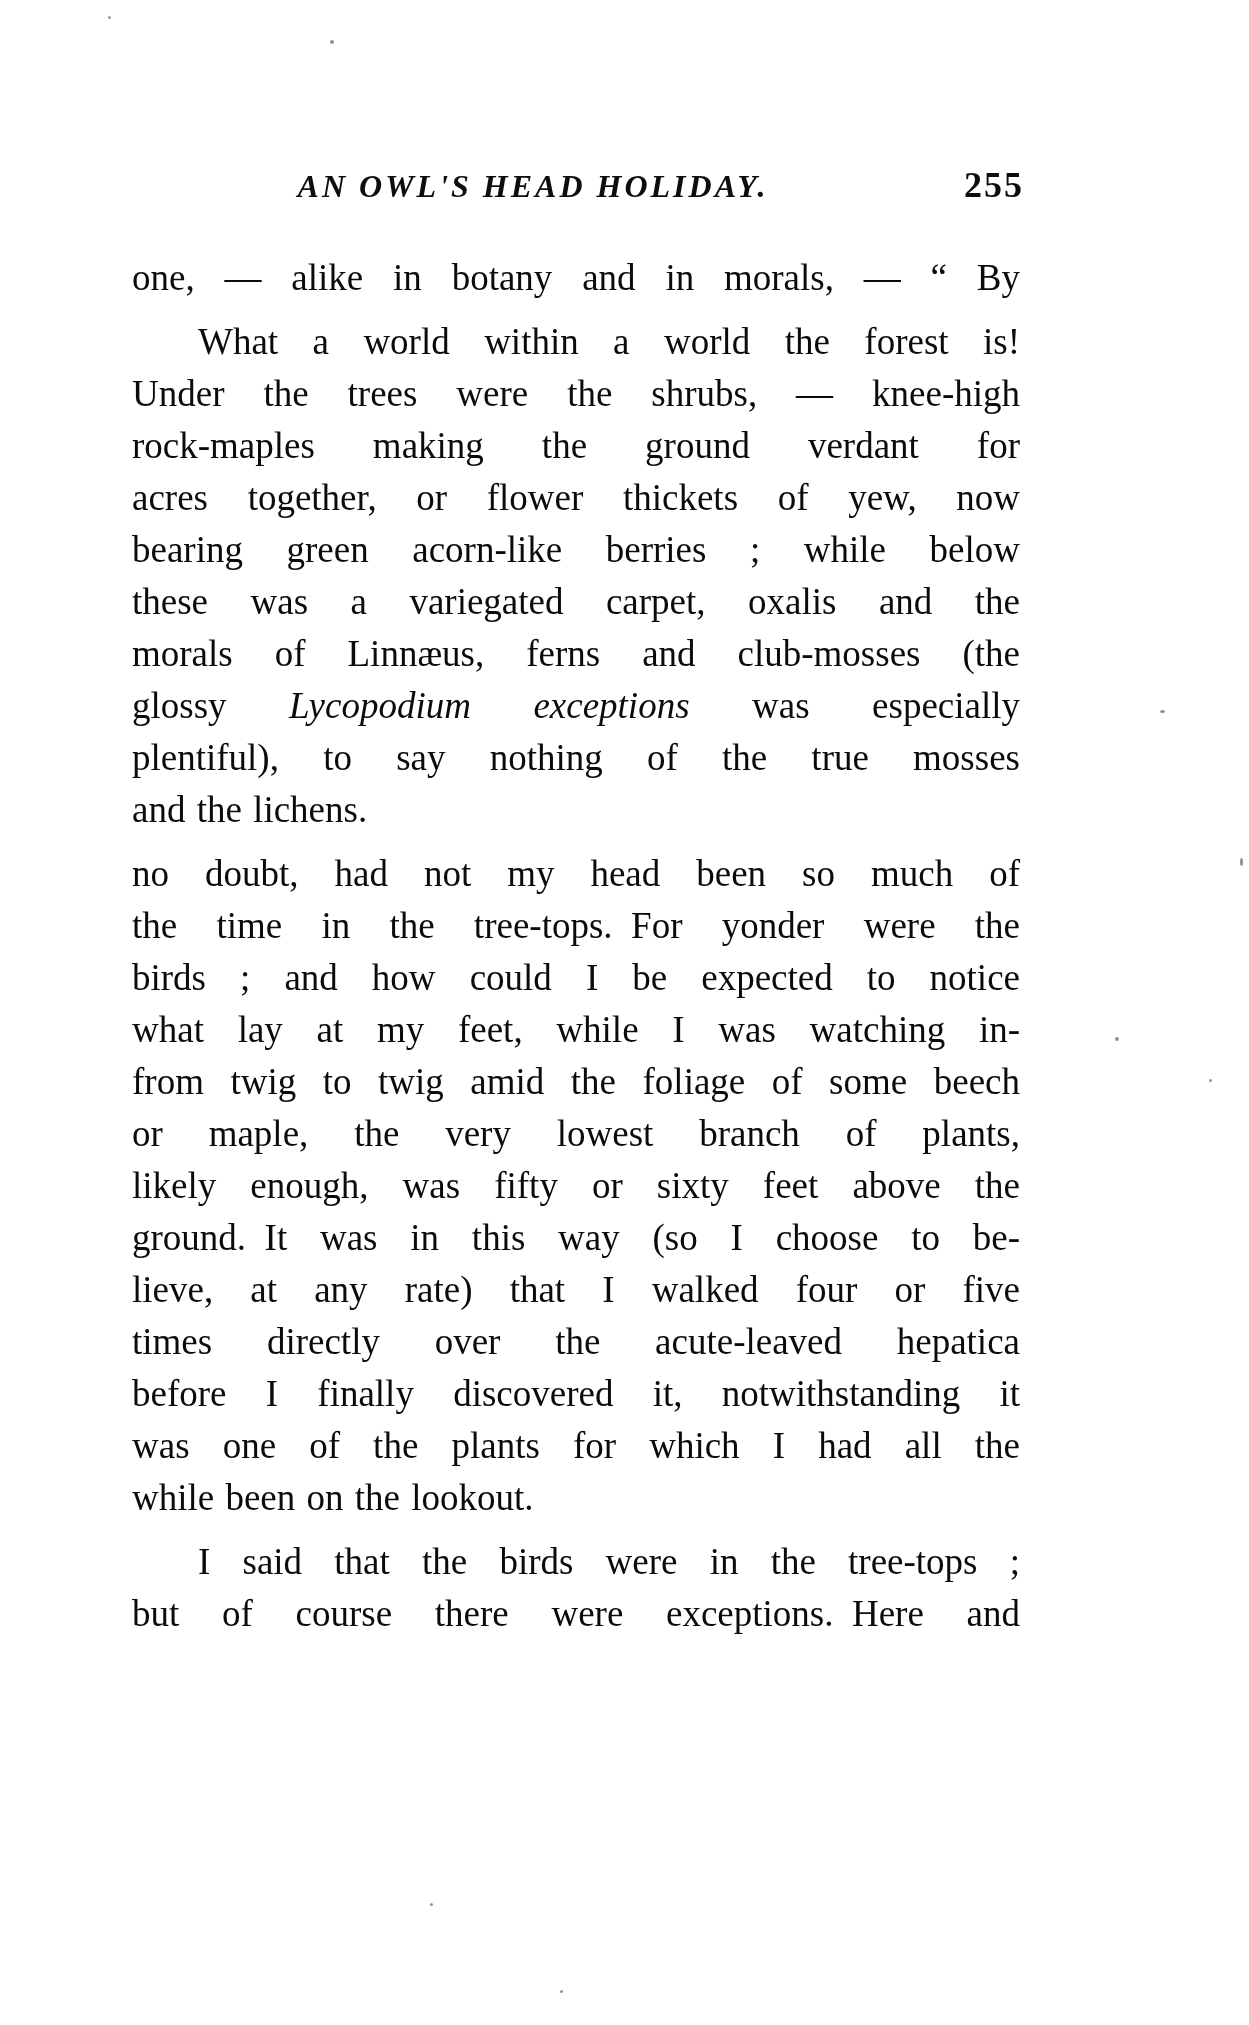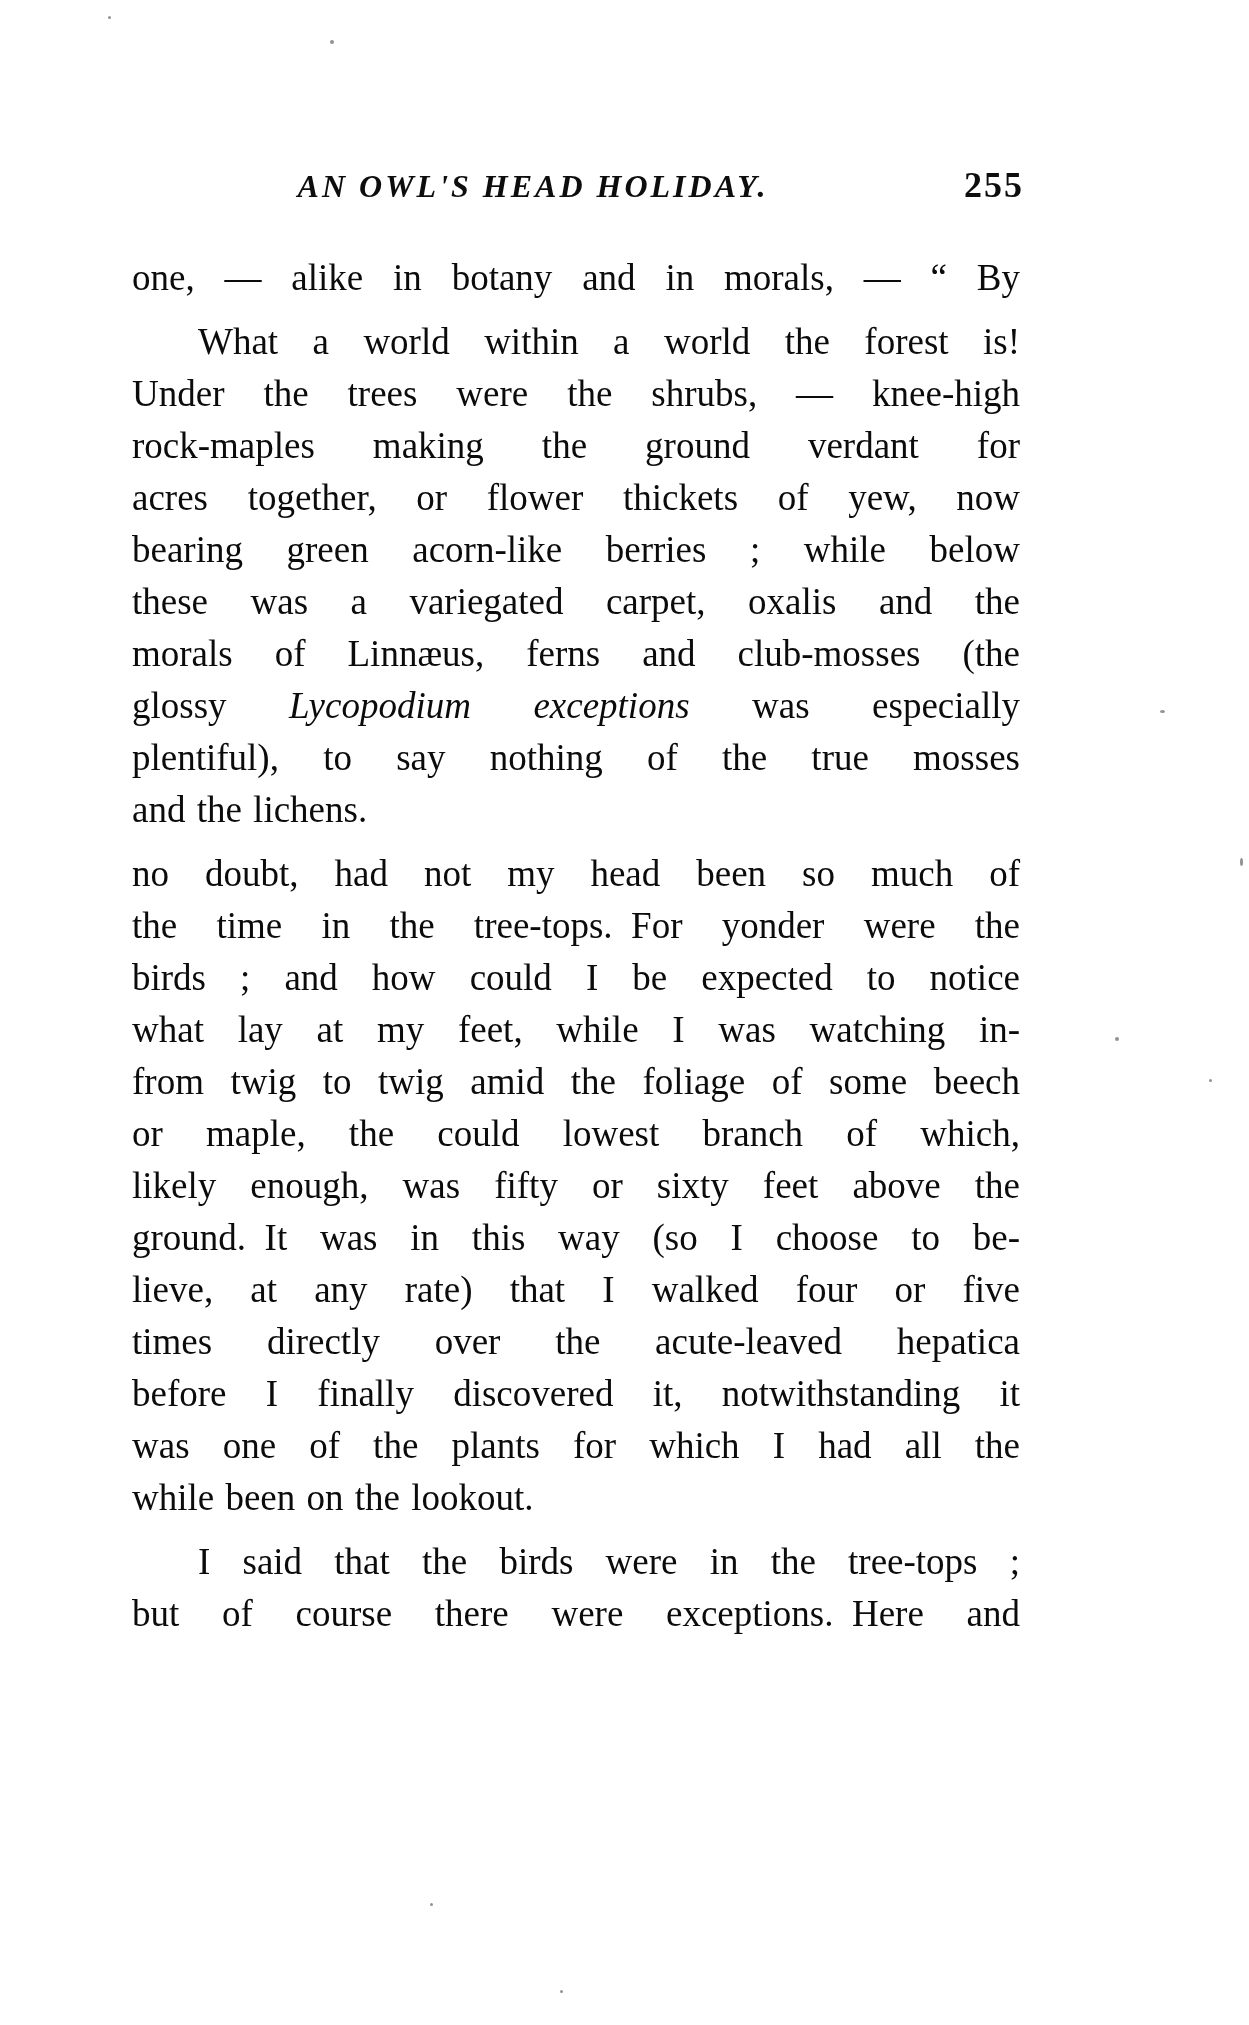--- a/index.html
+++ b/index.html
@@ -100,21 +100,21 @@
         <div class="line justify"><span>glossy </span><span class="italic">Lycopodium exceptions</span><span> was especially</span></div>
         <div class="line justify"><span>plentiful), to say nothing of the true mosses</span></div>
         <div class="line"><span>and the lichens.</span></div>
       </div>
       <div class="paragraph">
         <div class="line justify"><span>no doubt, had not my head been so much of</span></div>
         <div class="line justify"><span>the time in the tree-tops. For yonder were the</span></div>
         <div class="line justify"><span>birds ; and how could I be expected to notice</span></div>
         <div class="line justify"><span>what lay at my feet, while I was watching in-</span></div>
         <div class="line justify"><span>from twig to twig amid the foliage of some beech</span></div>
-        <div class="line justify"><span>or maple, the could lowest branch of which,</span></div>
+        <div class="line justify"><span>or maple, the very lowest branch of plants,</span></div>
         <div class="line justify"><span>likely enough, was fifty or sixty feet above the</span></div>
         <div class="line justify"><span>ground. It was in this way (so I choose to be-</span></div>
         <div class="line justify"><span>lieve, at any rate) that I walked four or five</span></div>
         <div class="line justify"><span>times directly over the acute-leaved hepatica</span></div>
         <div class="line justify"><span>before I finally discovered it, notwithstanding it</span></div>
         <div class="line justify"><span>was one of the plants for which I had all the</span></div>
         <div class="line"><span>while been on the lookout.</span></div>
       </div>
       <div class="paragraph">
         <div class="line justify first-indent"><span>I said that the birds were in the tree-tops ;</span></div>

